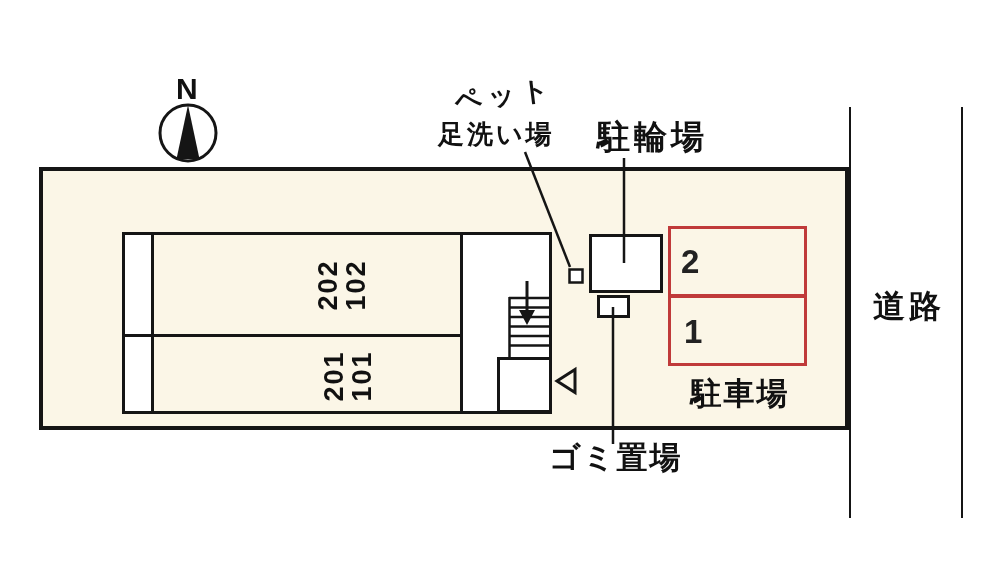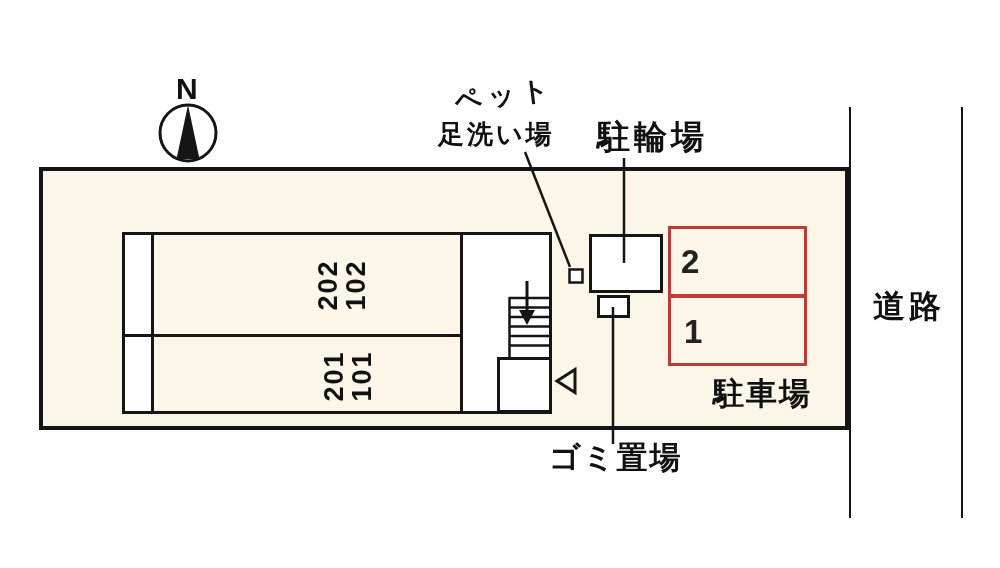--- a/index.html
+++ b/index.html
@@ -18,21 +18,21 @@
   .fill-site{fill:var(--site-fill);}
   .fill-white{fill:#ffffff;}
   .fill-none{fill:none;}
   .fill-black{fill:var(--line);}
   .red{stroke:var(--parking-border);fill:none;}
   .lbl{position:absolute;line-height:1;white-space:nowrap;font-weight:bold;color:var(--text);}
   .lbl-n{left:176px;top:74px;font-size:30px;}
   .lbl-pet1{left:456px;top:88px;font-size:27px;letter-spacing:6px;transform:rotate(-7deg);transform-origin:left bottom;}
   .lbl-pet2{left:438px;top:121px;font-size:26px;letter-spacing:3px;}
   .lbl-bicycle{left:597px;top:120px;font-size:33px;letter-spacing:4px;}
-  .lbl-parking{left:668px;top:378px;width:144px;text-align:right;font-size:31px;letter-spacing:2px;}
+  .lbl-parking{left:668px;top:378px;width:144px;text-align:center;font-size:31px;letter-spacing:2px;}
   .lbl-garbage{left:549px;top:442px;font-size:31px;letter-spacing:2px;}
   .lbl-road{left:873px;top:269px;font-size:32px;letter-spacing:4px;margin-top:21px;}
   .room-label{
     position:absolute;font-weight:bold;font-size:27px;line-height:28px;
     letter-spacing:2px;text-align:center;transform:translate(-50%,-50%) rotate(-90deg);
   }
   .room-label-1{left:342px;top:285px;}
   .room-label-2{left:348px;top:376px;}
   .spot-num{position:absolute;font-size:33px;font-weight:600;color:#222;}
   .spot-2{left:681px;top:243px;}

